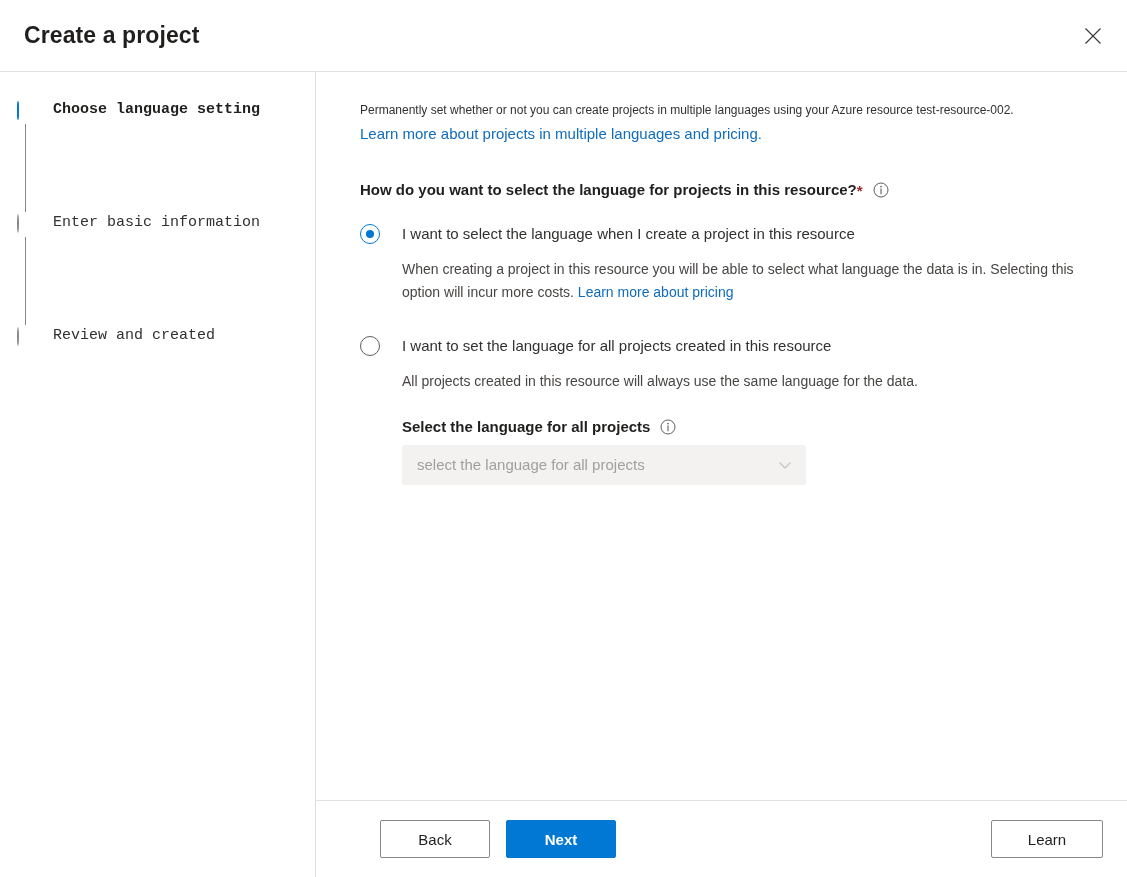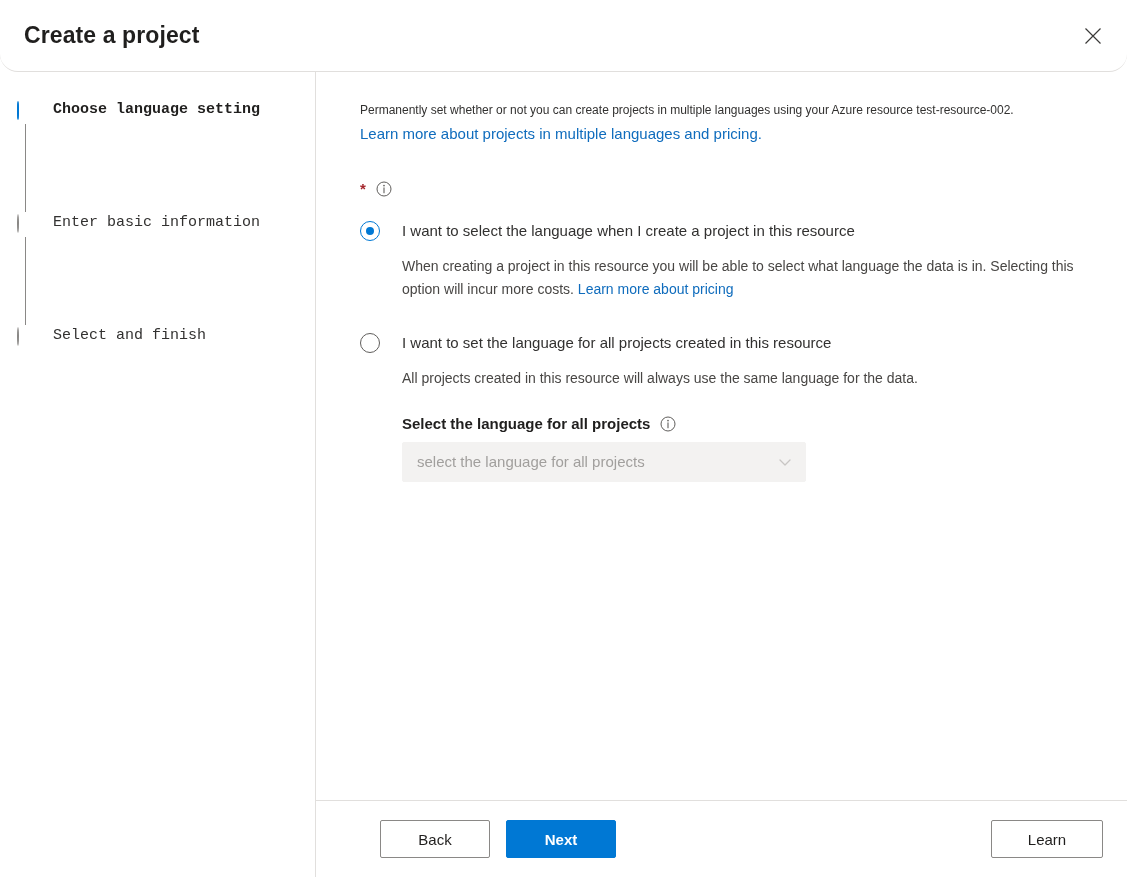--- a/index.html
+++ b/index.html
@@ -26,21 +26,20 @@
   }
 
   
   .dialog-header {
     position: relative;
     height: 72px;
     flex: 0 0 72px;
     border-bottom: 1px solid #e1dfdd;
     display: flex;
     align-items: center;
-    border-radius: 18px;
   }
   .dialog-title {
     margin-left: 24px;
     font-size: 23px;
     font-weight: 600;
     color: #201f1e;
     letter-spacing: 0.1px;
   }
   .close-button {
     position: absolute;
@@ -351,33 +350,34 @@
             <span class="step-dot inactive"></span>
             <span class="step-connector"></span>
           </span>
           <span class="step-label">Enter basic information</span>
         </li>
         <li class="step-item">
           <span class="step-marker">
             <span class="step-dot inactive"></span>
             
           </span>
-          <span class="step-label">Select and finish</span>
+          <span class="step-label">Review and created</span>
         </li>
       </ul>
     </div>
 
     <div class="wizard-main">
 
 
       <p class="content-desc">Permanently set whether or not you can create projects in multiple languages using your Azure resource test-resource-002.</p>
 
       <a class="link desc-link">Learn more about projects in multiple languages and pricing.</a>
 
       <div class="question-row">
+        <span class="question-label">How do you want to select the language for projects in this resource?</span>
         <span class="required-star">*</span>
         <span class="info-icon">
           <svg width="16" height="16" viewBox="0 0 16 16" fill="none" aria-hidden="true">
             <circle cx="8" cy="8" r="7" stroke="#605e5c" stroke-width="1"></circle>
             <circle cx="8" cy="4.6" r="0.85" fill="#605e5c"></circle>
             <path d="M8 6.9 V11.8" stroke="#605e5c" stroke-width="1.1" stroke-linecap="round"></path>
           </svg>
         </span>
       </div>
 

